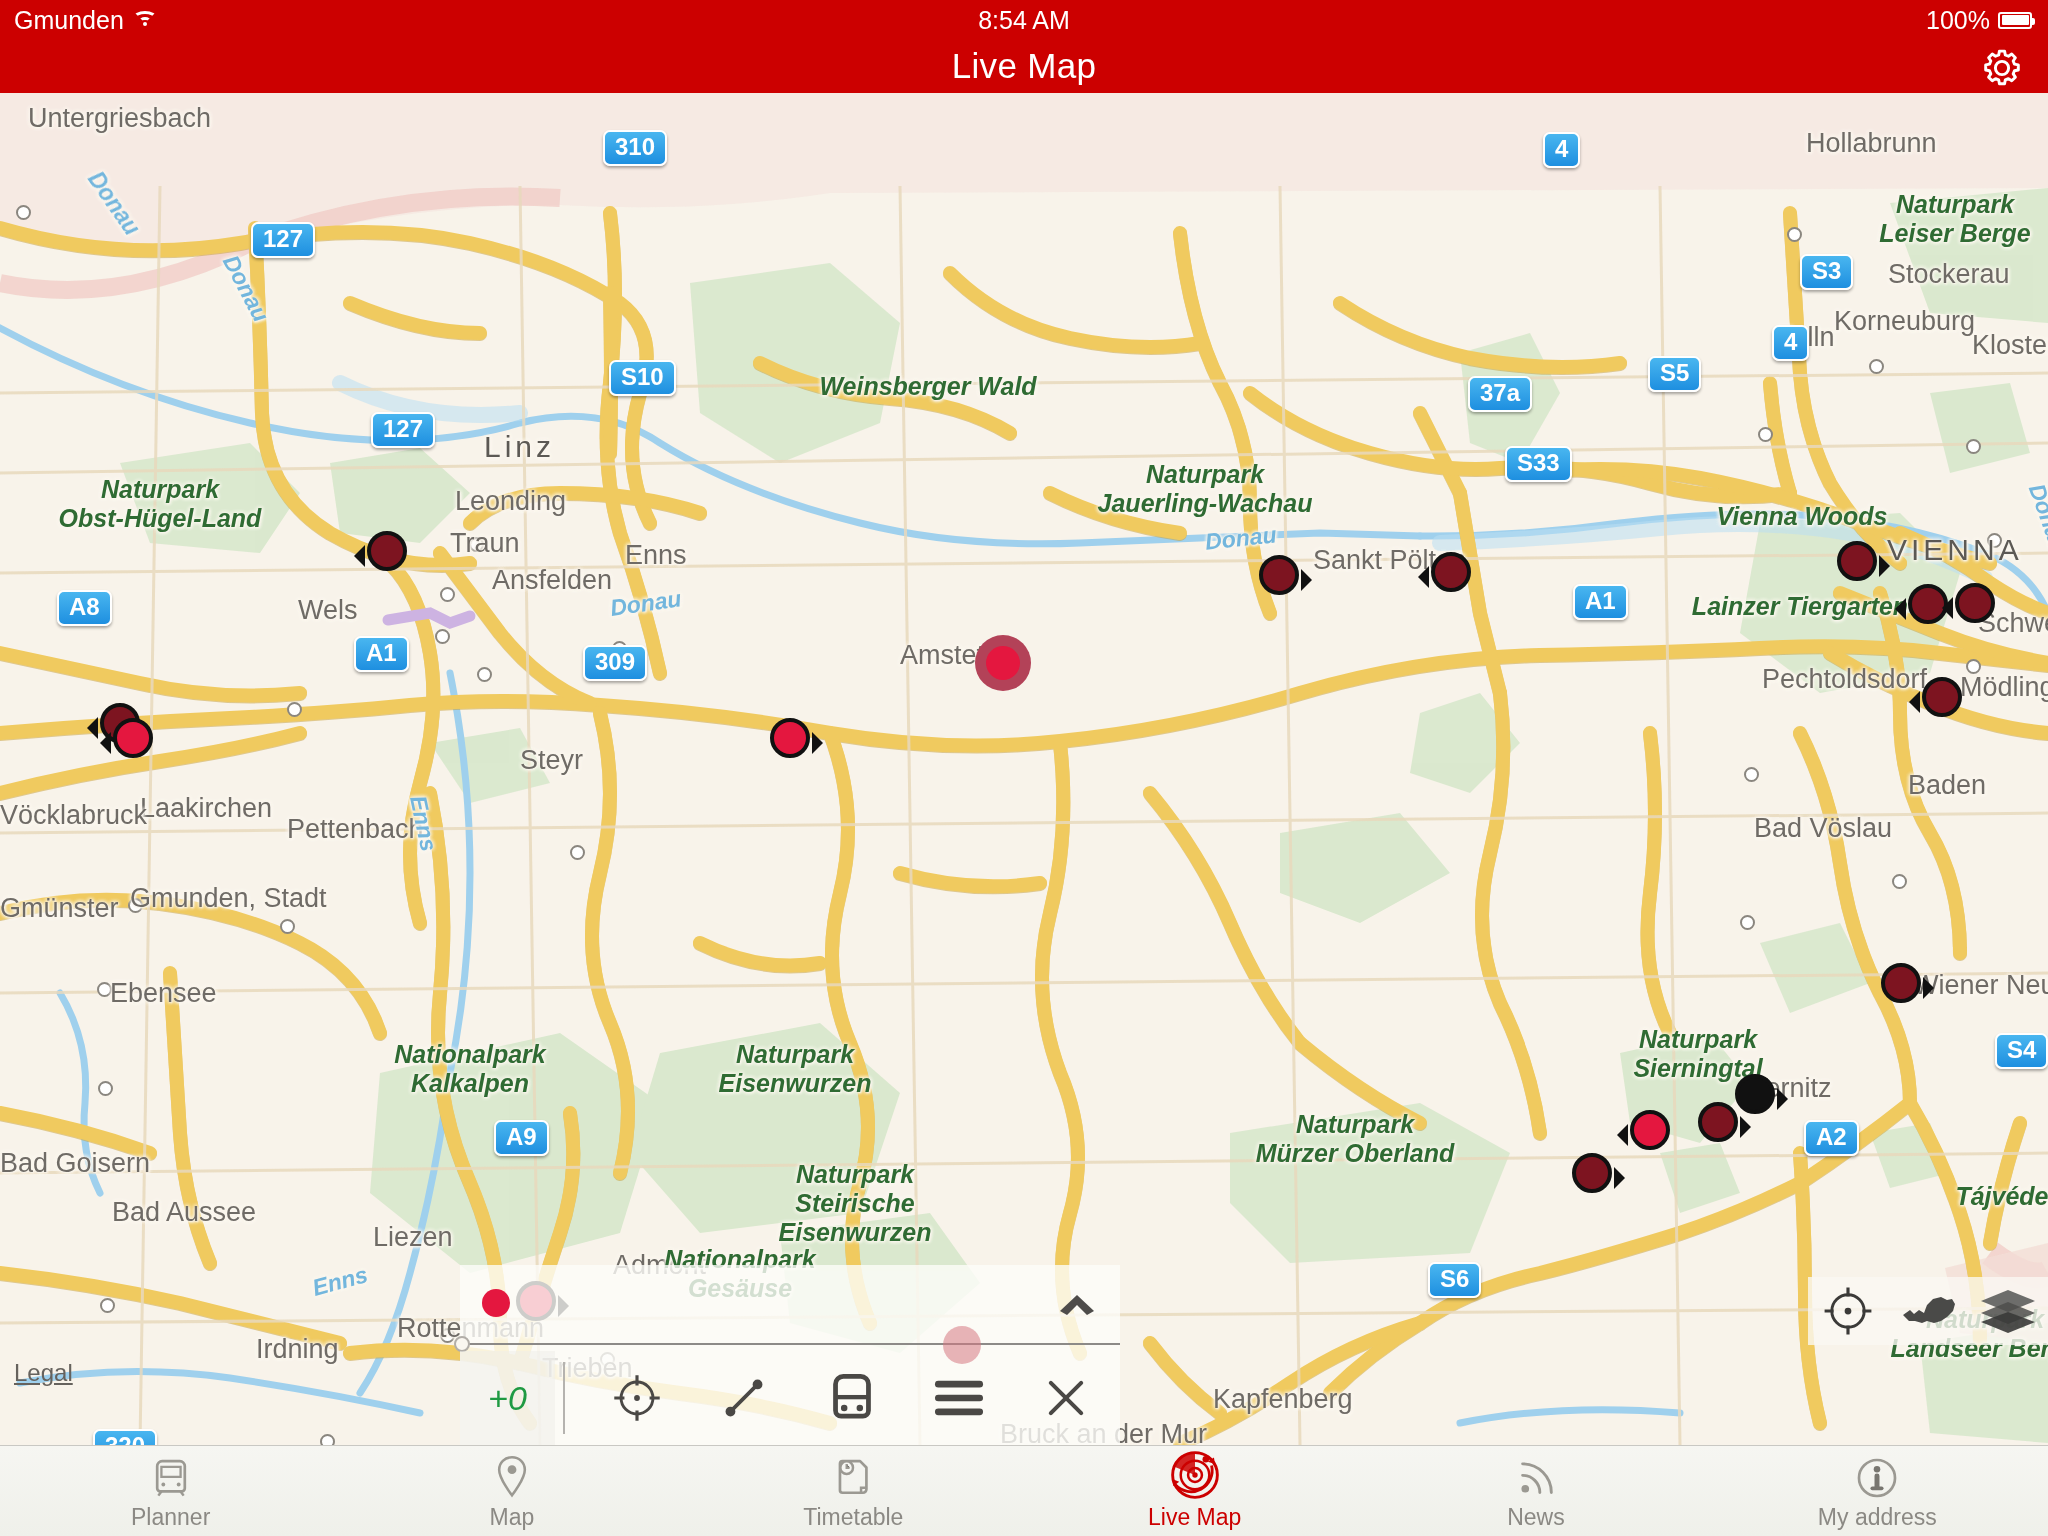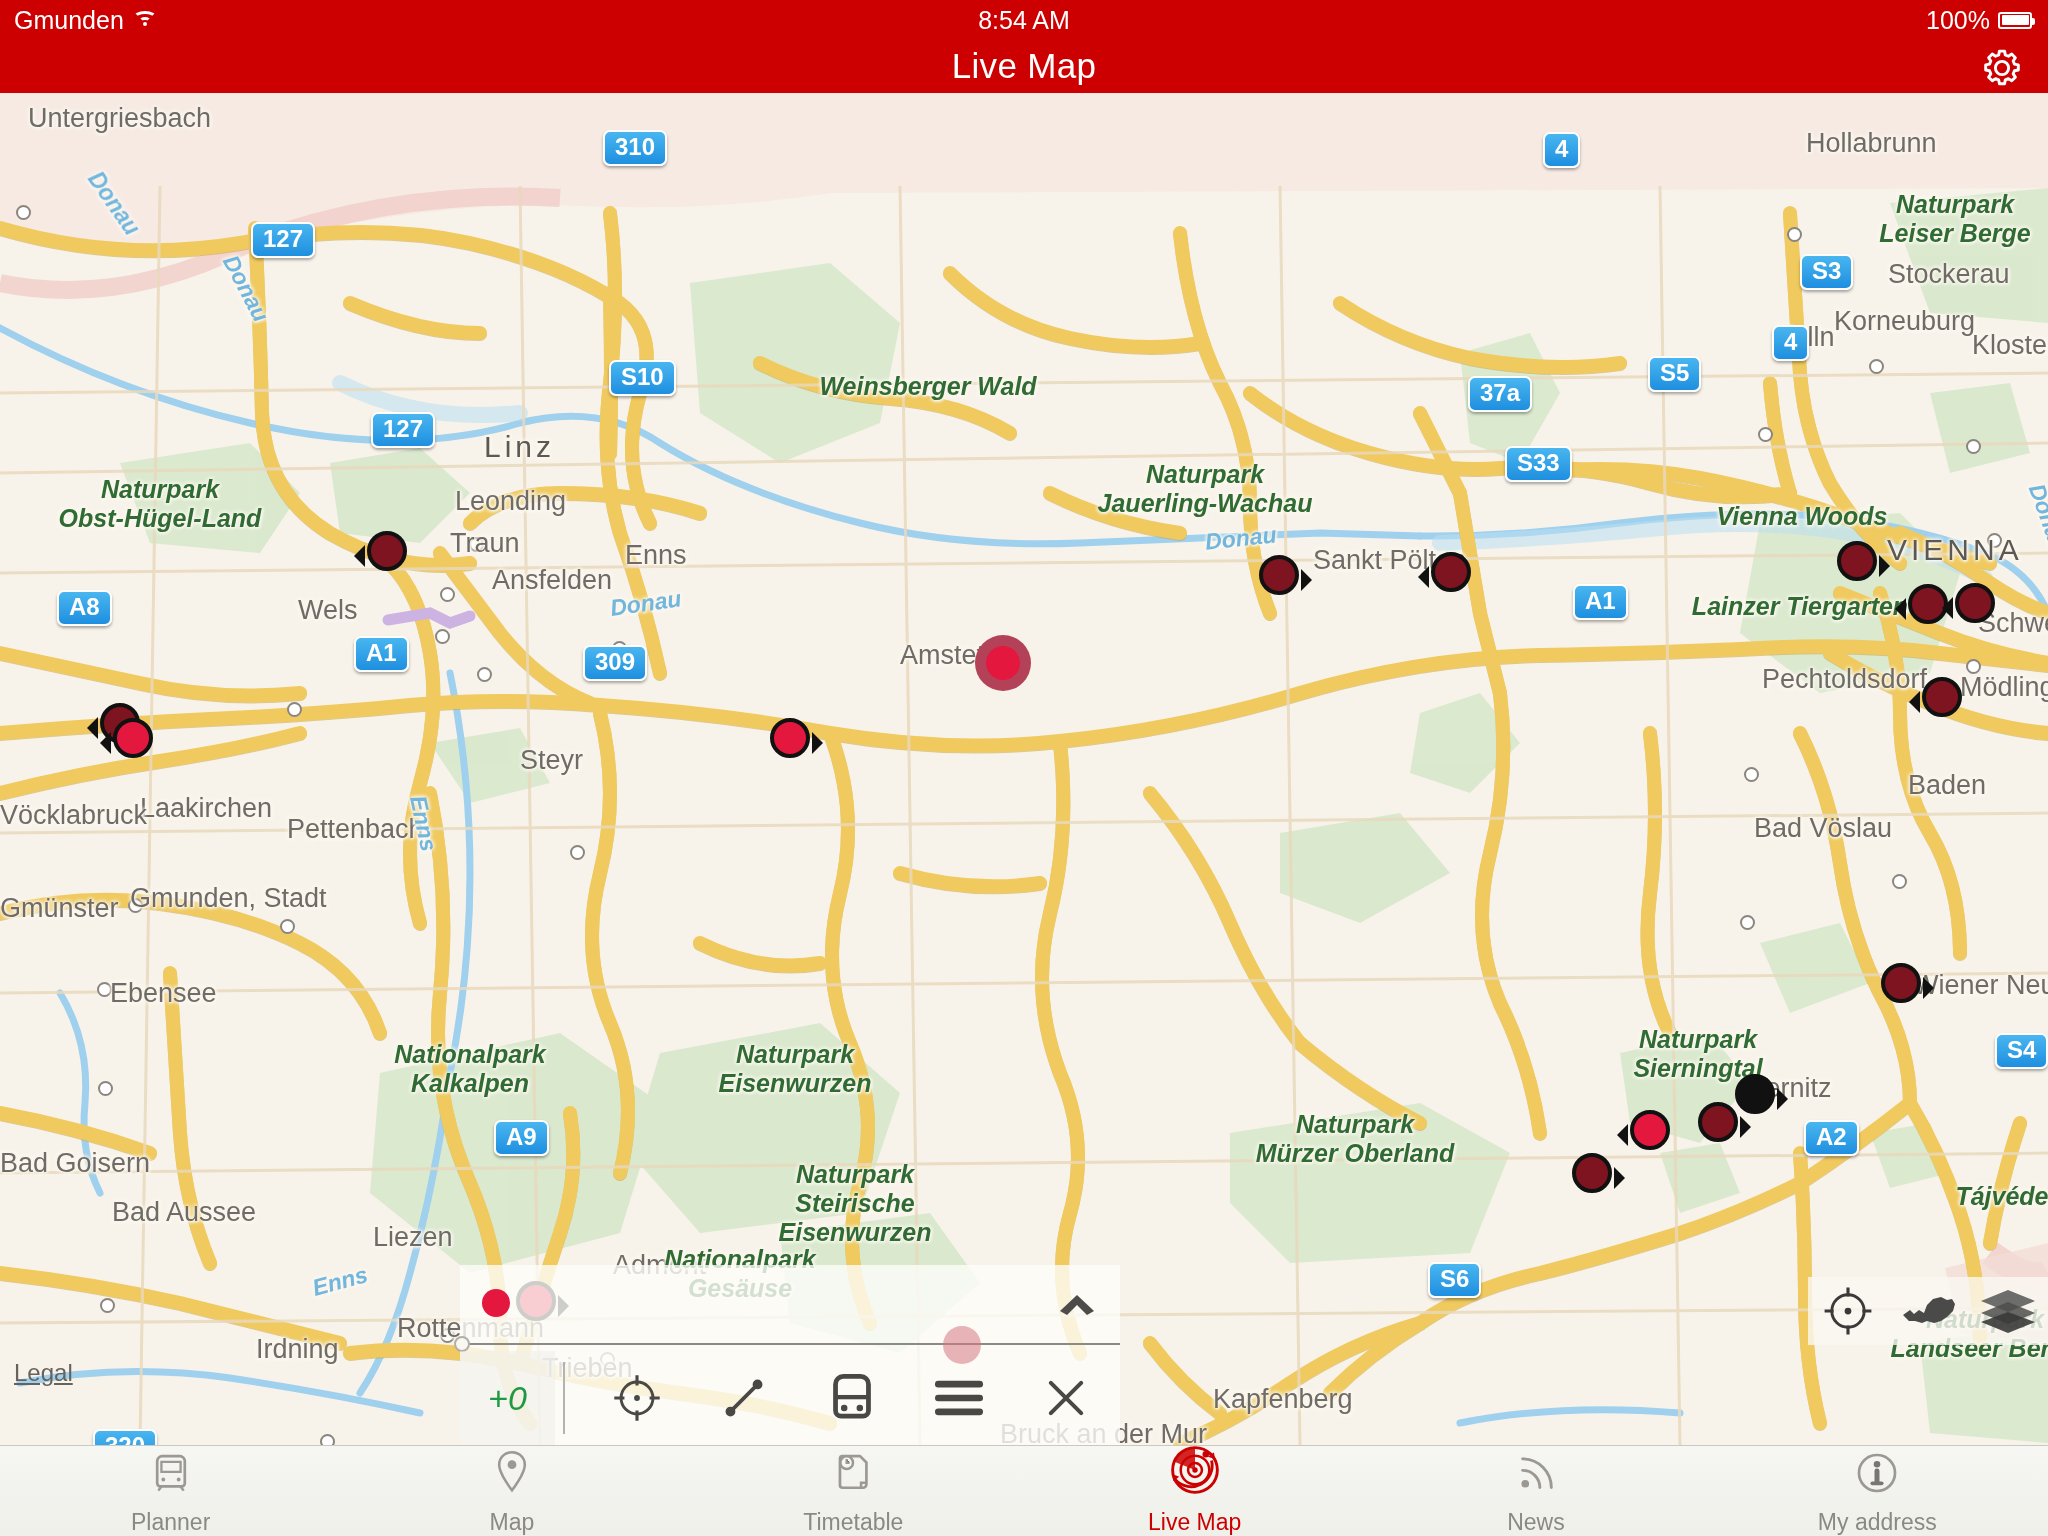--- a/index.html
+++ b/index.html
@@ -105,21 +105,21 @@
                 align-items:center; justify-content:center; }
   #toolbar-divider{ width:2px; height:72px; background:#b5b3af; margin:0 18px 0 8px; }
   .tb-btn{ flex:1; display:flex; align-items:center; justify-content:center; cursor:pointer; height:94px;}
 
   
   #tab-bar{
     position:absolute; left:0; bottom:0; width:2048px; height:91px;
     background:linear-gradient(#f6f6f2,#eff0ea);
     border-top:1px solid #c9c8c3; display:flex; z-index:50;
   }
-  .tab{ flex:1; display:flex; flex-direction:column; align-items:center; justify-content:space-between;
+  .tab{ flex:1; display:flex; flex-direction:column; align-items:center; justify-content:center;
         gap:3px; cursor:pointer; padding-top:4px;}
   .tab .ticon{ height:46px; display:flex; align-items:flex-end; justify-content:center;}
   .tab .tlabel{ font-size:23px; color:#8b8984; }
   .tab.active .tlabel{ color:#cc0000; }
 </style>
 </head>
 <body>
 
 <div id="status-bar">
   <div id="status-left">

